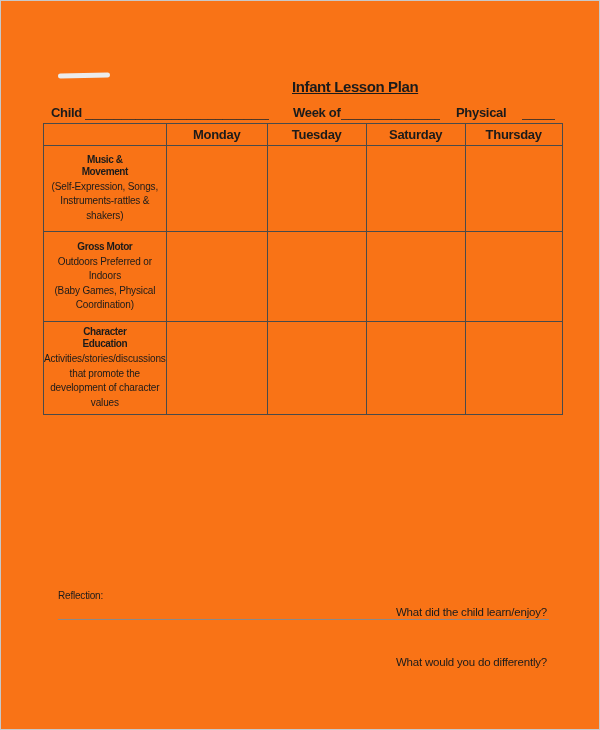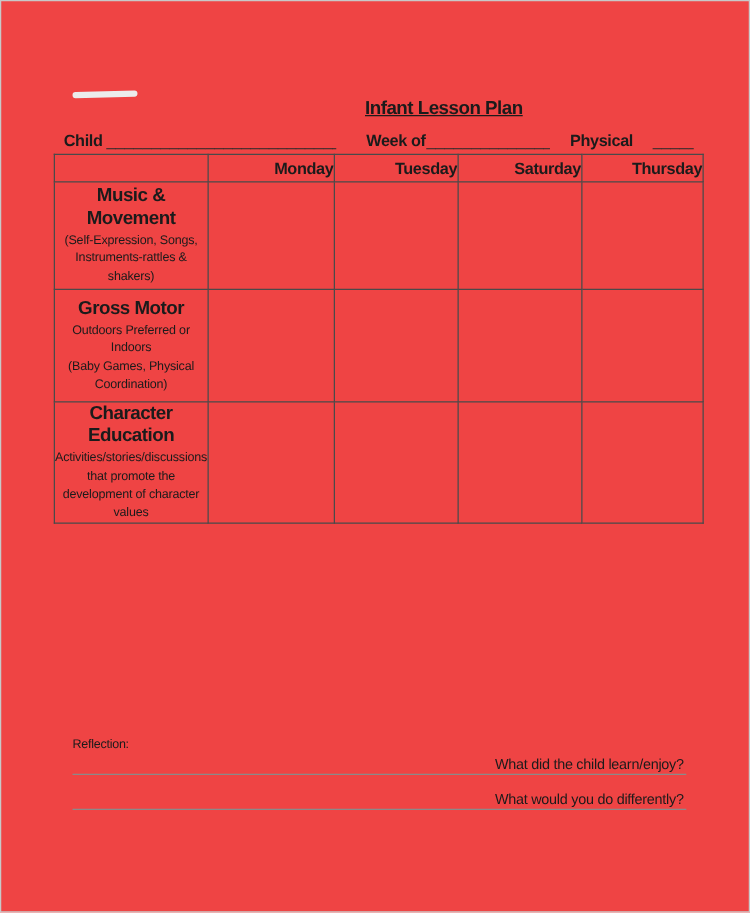--- a/index.html
+++ b/index.html
@@ -1,20 +1,20 @@
 <!DOCTYPE html>
 <html><head>
 <meta charset="utf-8">
 <style>
   html,body{margin:0;padding:0;background:#fff;}
   .page{
     position:relative;
     width:600px;height:730px;
     box-sizing:border-box;
-    background:#ef4444;
+    background:#f97316;
     border:1px solid #c8c8c8;
     font-family:"Liberation Sans", sans-serif;
     color:#1b1b1b;
     overflow:hidden;
   }
   .smudge{
     position:absolute;left:57px;top:72px;width:52px;height:5px;
     background:#ececec;border-radius:3px;transform:rotate(-1.5deg);
   }
   .title{
@@ -44,44 +44,44 @@
     position:absolute;left:42px;top:122px;
     border-collapse:collapse;table-layout:fixed;
   }
   table.plan td, table.plan th{
     border:1px solid #4a4a4a;
     padding:0;overflow:hidden;
   }
   tr.hdr{height:22px;}
   th.day{
     font-size:13px;font-weight:bold;letter-spacing:-0.3px;
-    text-align:right;vertical-align:middle;
+    text-align:center;vertical-align:middle;
   }
   td.label-cell{
     text-align:center;vertical-align:middle;padding:1px;
   }
   .row-title{
-    font-weight:bold;font-size:15px;line-height:1.2;
+    font-weight:bold;font-size:10px;line-height:1.2;
     letter-spacing:-0.4px;white-space:pre-line;
   }
   .row-sub{
     font-size:10px;line-height:1.45;letter-spacing:-0.15px;
     white-space:pre-line;margin-top:2px;
   }
   .reflection{
     position:absolute;left:57px;top:589px;
     font-size:10px;letter-spacing:-0.2px;
   }
   .q-row{
     position:absolute;left:57px;width:491px;
     display:flex;
     flex-direction:column;
   }
   #q1-row{top:605px;height:16px;}
-  #q2-row{top:633px;height:16px;}
+  #q2-row{top:655px;height:16px;align-items:flex-end;}
   .q-text{
     font-size:11.5px;letter-spacing:-0.2px;white-space:nowrap;
     align-self:flex-end;padding-right:2px;
   }
   .q-line{
     flex:1;border-bottom:1px solid #8a8a8a;margin-bottom:2px;
   }
 </style>
 </head>
 <body>

